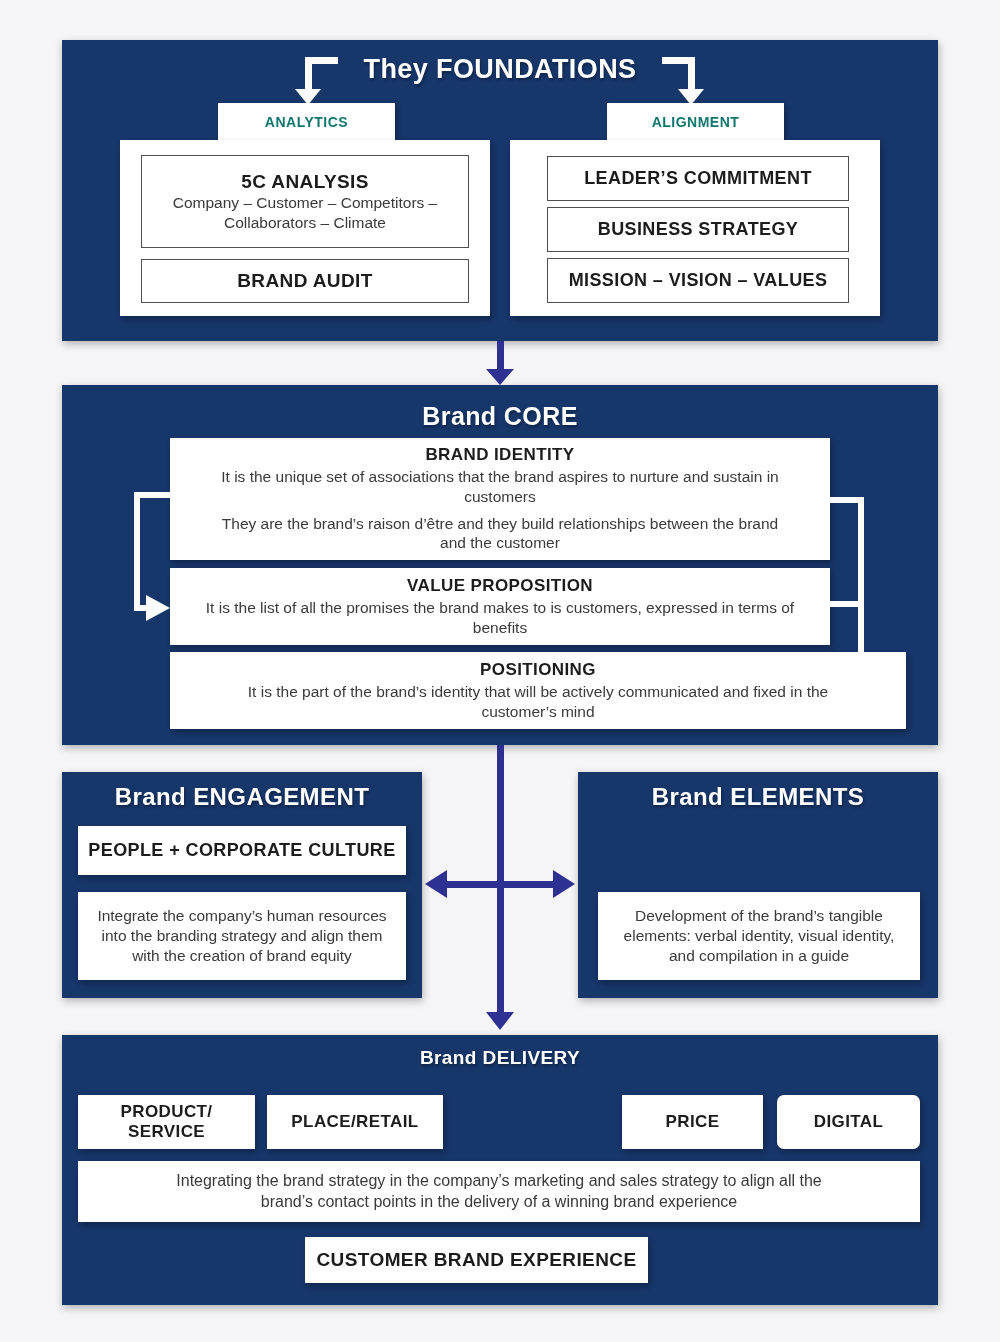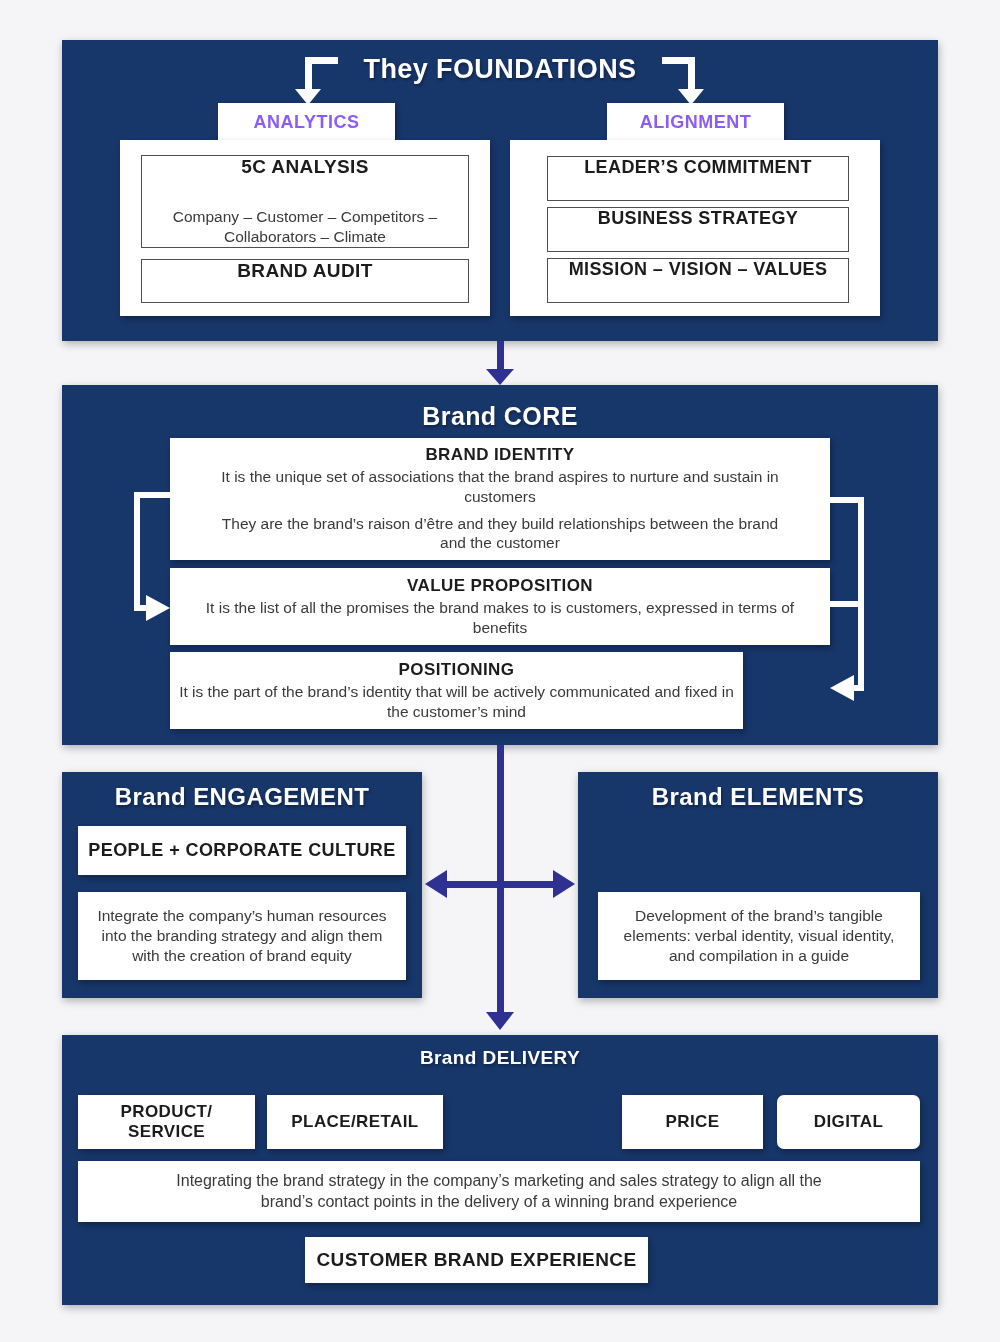--- a/index.html
+++ b/index.html
@@ -3,23 +3,23 @@
 <meta charset="utf-8">
 <style>
   html,body{margin:0;padding:0;background:#f5f5f7;}
   .page{position:relative;width:1000px;height:1342px;background:#f5f5f7;
         font-family:"Liberation Sans",sans-serif;overflow:hidden;}
   .panel{position:absolute;background:#17366a;box-shadow:1px 3px 8px rgba(0,0,0,.28);}
   .panel-title{position:absolute;left:0;right:0;text-align:center;color:#ffffff;
         font-weight:bold;letter-spacing:.4px;text-shadow:1px 2px 3px rgba(0,0,0,.35);}
   .wbox{position:absolute;background:#ffffff;box-shadow:2px 3px 6px rgba(0,0,0,.30);}
   .tab{position:absolute;background:#ffffff;box-shadow:2px 2px 5px rgba(0,0,0,.30);
-        text-align:center;font-weight:bold;color:#8b5cf6;font-size:18px;letter-spacing:.5px;}
+        text-align:center;font-weight:bold;color:#0f766e;font-size:14px;letter-spacing:.5px;}
   .bordered{position:absolute;background:#fff;border:1px solid #4f4f4f;
-        display:flex;flex-direction:column;align-items:center;justify-content:space-between;text-align:center;}
+        display:flex;flex-direction:column;align-items:center;justify-content:center;text-align:center;}
   .h-black{font-weight:bold;color:#1c1c1c;letter-spacing:.4px;}
   .body-txt{color:#3a3a3a;line-height:1.28;text-align:center;}
   
   .ln{position:absolute;background:#2e3192;}
   .tri{position:absolute;width:0;height:0;}
   
   .wln{position:absolute;background:#ffffff;}
   .center-col{display:flex;flex-direction:column;align-items:center;justify-content:center;height:100%;}
 </style>
 </head>
@@ -84,21 +84,21 @@
       </div>
     </div>
 
     <div class="wbox" style="left:108px;top:183px;width:660px;height:77px;">
       <div class="center-col">
         <div class="h-black" style="font-size:17px;">VALUE PROPOSITION</div>
         <div class="body-txt" style="font-size:15.5px;max-width:615px;margin-top:2px;">It is the list of all the promises the brand makes to is customers, expressed in terms of benefits</div>
       </div>
     </div>
 
-    <div class="wbox" style="left:108px;top:267px;width:573px;height:77px;">
+    <div class="wbox" style="left:108px;top:267px;width:736px;height:77px;">
       <div class="center-col">
         <div class="h-black" style="font-size:17px;">POSITIONING</div>
         <div class="body-txt" style="font-size:15.5px;max-width:590px;margin-top:2px;">It is the part of the brand’s identity that will be actively communicated and fixed in the customer’s mind</div>
       </div>
     </div>
 
     <div>
       <div class="wln" style="left:72px;top:107px;width:36px;height:6px;"></div>
       <div class="wln" style="left:72px;top:107px;width:6px;height:116px;"></div>
       <div class="wln" style="left:72px;top:220px;width:14px;height:6px;"></div>

